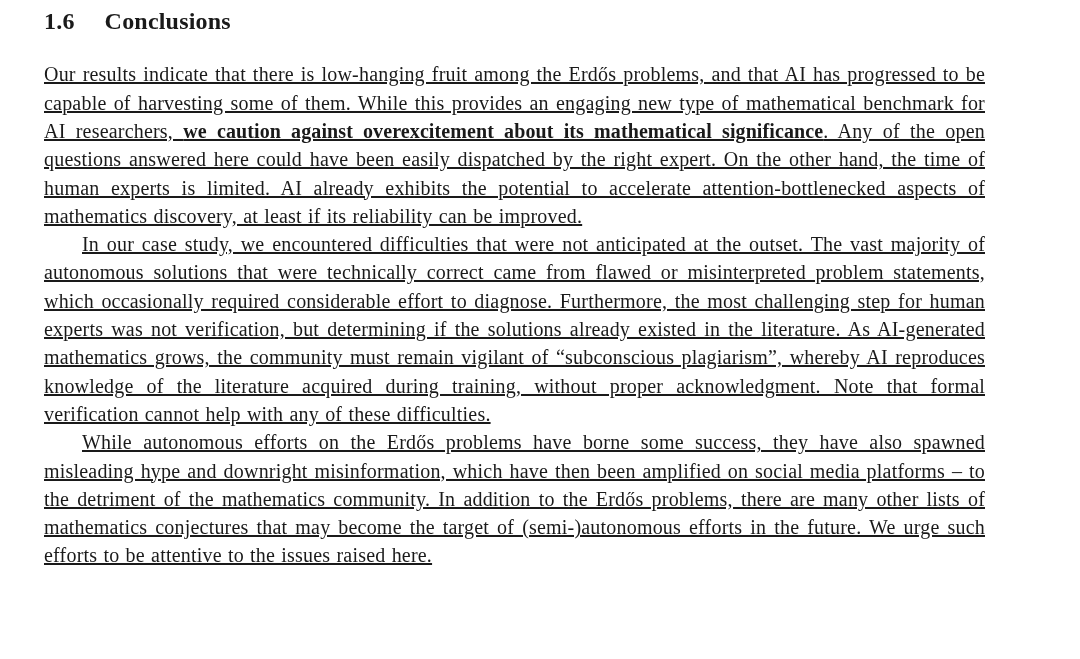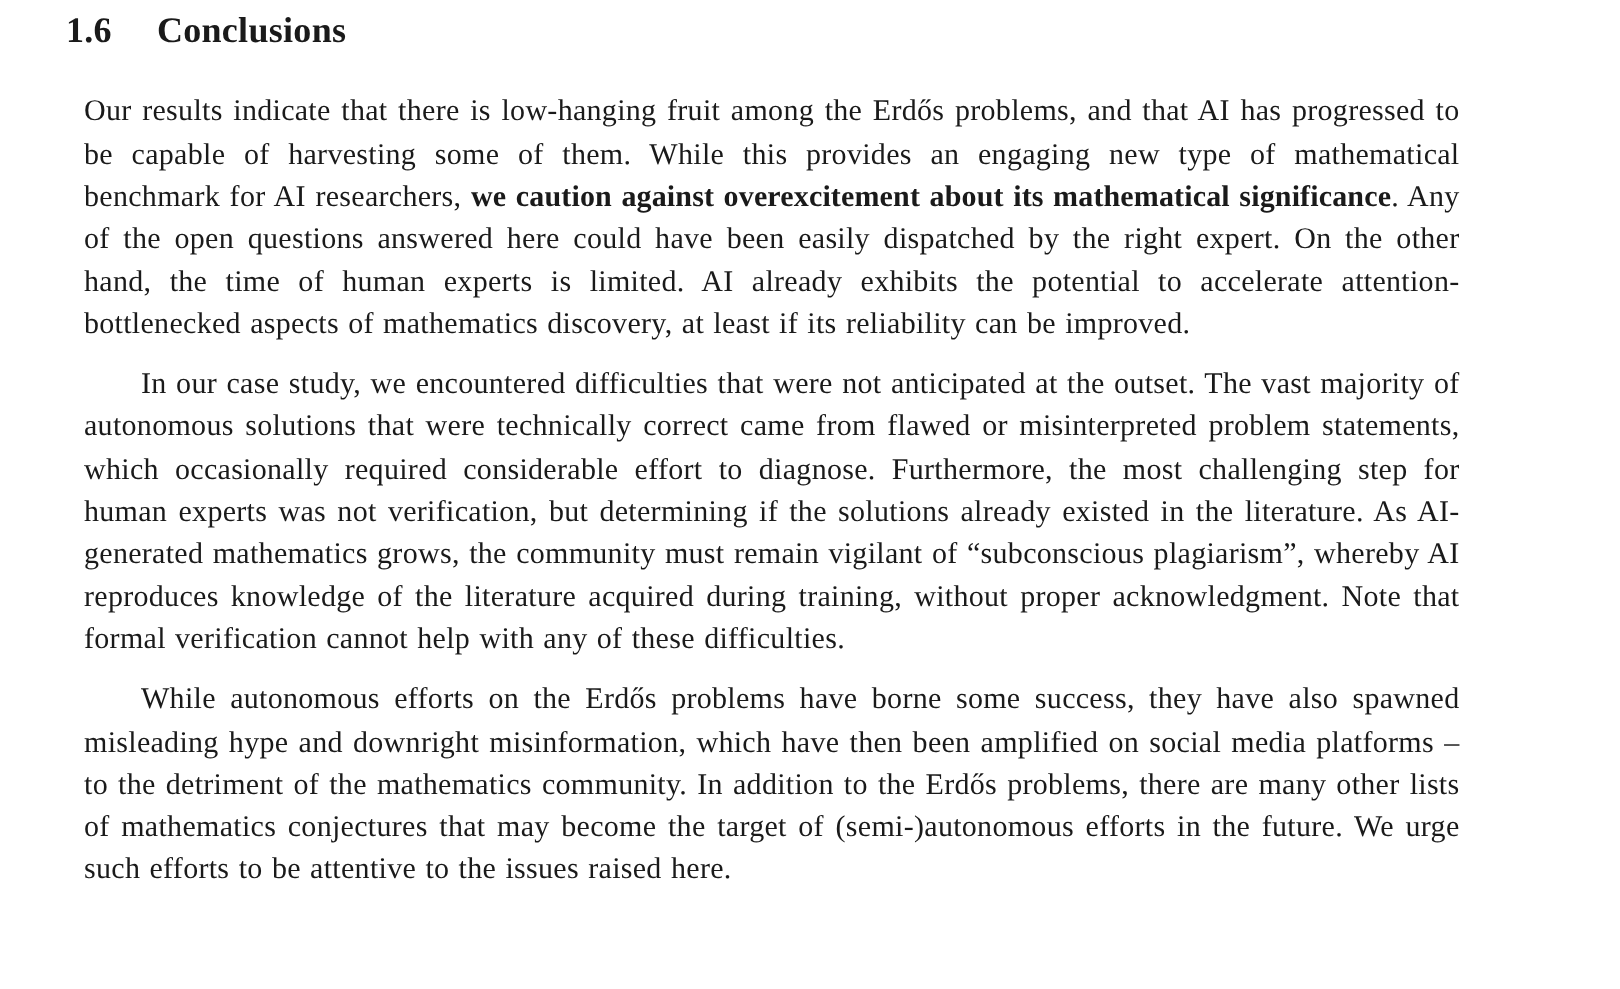--- a/index.html
+++ b/index.html
@@ -29,23 +29,24 @@
     letter-spacing: 0.2px;
   }
   .section-number {
     display: inline-block;
     margin-right: 30px;
   }
   .body-text p.para {
     font-size: 20px;
     line-height: 28.3px;
     text-align: justify;
-    margin: 12px;
+    margin: 0;
     letter-spacing: 0.2px;
     word-spacing: 1px;
+    text-decoration: underline;
   }
   .para.indented {
     text-indent: 38px;
   }
   .para strong {
     font-weight: bold;
     letter-spacing: 0.1px;
   }
 </style>
 </head>

